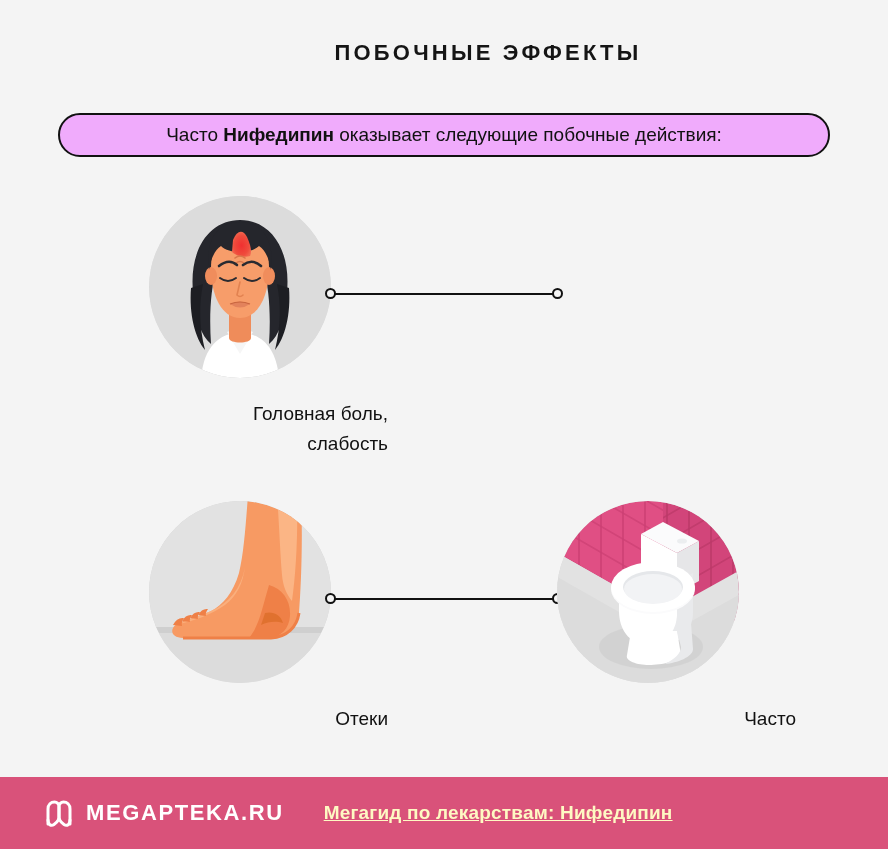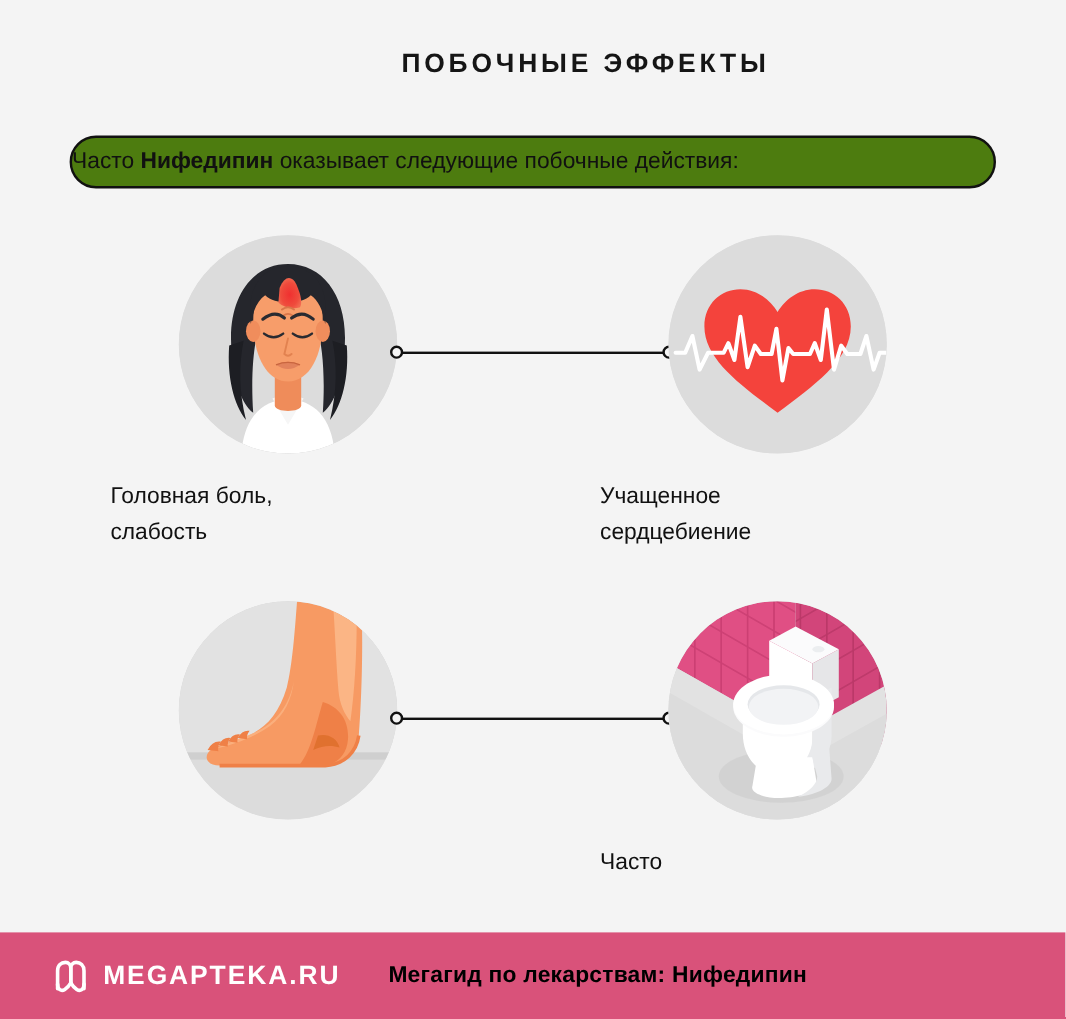--- a/index.html
+++ b/index.html
@@ -41,24 +41,24 @@
   
   .pill {
     position: absolute;
     top: 113px;
     left: 58px;
     width: 772px;
     height: 44px;
     box-sizing: border-box;
     border: 2px solid #111111;
     border-radius: 24px;
-    background: #4d7c0f;
+    background: #f0abfc;
     display: flex;
     align-items: center;
-    justify-content: flex-start;
+    justify-content: center;
   }
   .pill-text {
     font-size: 19px;
     color: #111111;
     white-space: nowrap;
     letter-spacing: 0px;
   }
   .pill-text b {
     font-weight: bold;
   }
@@ -70,21 +70,21 @@
     left: 0;
     width: 888px;
   }
   .row {
     position: relative;
     height: 305px;
   }
   .cell {
     position: absolute;
     width: 296px;
-    text-align: left;
+    text-align: right;
   }
   .cell.left  { left: 92px; }
   .cell.right { left: 500px; }
 
   .circle {
     width: 182px;
     height: 182px;
     margin: 0 auto;
     border-radius: 50%;
     position: relative;
@@ -150,22 +150,23 @@
     margin-left: 12px;
     font-size: 22px;
     font-weight: bold;
     color: #ffffff;
     letter-spacing: 1.6px;
   }
   .footer-caption {
     margin-left: 40px;
     font-size: 19px;
     font-weight: bold;
-    color: #000000;
+    color: #fef9c3;
     letter-spacing: 0.2px;
+    text-decoration: underline;
   }
 
   svg { display: block; }
 </style>
 </head>
 <body>
 
 <div class="page">
 
   <div class="title">ПОБОЧНЫЕ ЭФФЕКТЫ</div>
@@ -231,38 +232,20 @@
         <div class="caption">Головная боль,
 слабость</div>
       </div>
 
       <div class="connector">
         <div class="bar"></div>
         <div class="dot a"></div>
         <div class="dot b"></div>
       </div>
 
-      <div class="cell right">
-        <div class="circle">
-          <svg viewBox="0 0 182 182" width="182" height="182">
-            <defs>
-                <clipPath id="clipB">
-                  <circle cx="91" cy="91" r="91"></circle>
-                </clipPath>
-              </defs>
-            <g clip-path="url(#clipB)">
-              <rect width="182" height="182" fill="#dcdcdc"></rect>
-              <path d="M91 148 C62 126 30 104 30 76 C30 57 44 45 60 45 C74 45 85 54 91 64 C97 54 108 45 122 45 C138 45 152 57 152 76 C152 104 120 126 91 148 Z" fill="#f4433c"></path>
-              <path d="M6 98 L14 98 L20 84 L26 112 L33 98 L46 98 L50 90 L55 104 L60 68 L66 110 L72 92 L77 99 L86 99 L90 78 L95 121 L100 94 L104 99 L118 99 L122 90 L127 104 L132 62 L138 112 L144 92 L149 99 L160 99 L165 84 L171 112 L176 98 L183 98" fill="none" stroke="#ffffff" stroke-width="3.4" stroke-linejoin="round" stroke-linecap="round"></path>
-            </g>
-          </svg>
-        </div>
-        <div class="caption">Учащенное
-сердцебиение</div>
-      </div>
 
     </div>
 
     <div class="row">
 
       <div class="cell left">
         <div class="circle">
           <svg viewBox="0 0 182 182" width="182" height="182">
             <defs>
                 <clipPath id="clipC">
@@ -285,20 +268,21 @@
 
               <path d="M24 124 q4 -8 11 -7 q-3 4 -2 8 Z" fill="#ef8047"></path>
               <path d="M33 120 q4 -7 10 -6 q-3 4 -2 7 Z" fill="#ef8047"></path>
               <path d="M41 117 q4 -7 10 -6 q-3 4 -2 7 Z" fill="#ef8047"></path>
               <path d="M49 114 q4 -7 10 -6 q-3 4 -2 7 Z" fill="#ef8047"></path>
 
               <path d="M34 137 L122 137 C138 136 148 126 150 112" fill="none" stroke="#ef8047" stroke-width="3"></path>
             </g>
           </svg>
         </div>
+        <div class="caption">Отеки</div>
       </div>
 
       <div class="connector">
         <div class="bar"></div>
         <div class="dot a"></div>
         <div class="dot b"></div>
       </div>
 
       <div class="cell right">
         <div class="circle">

